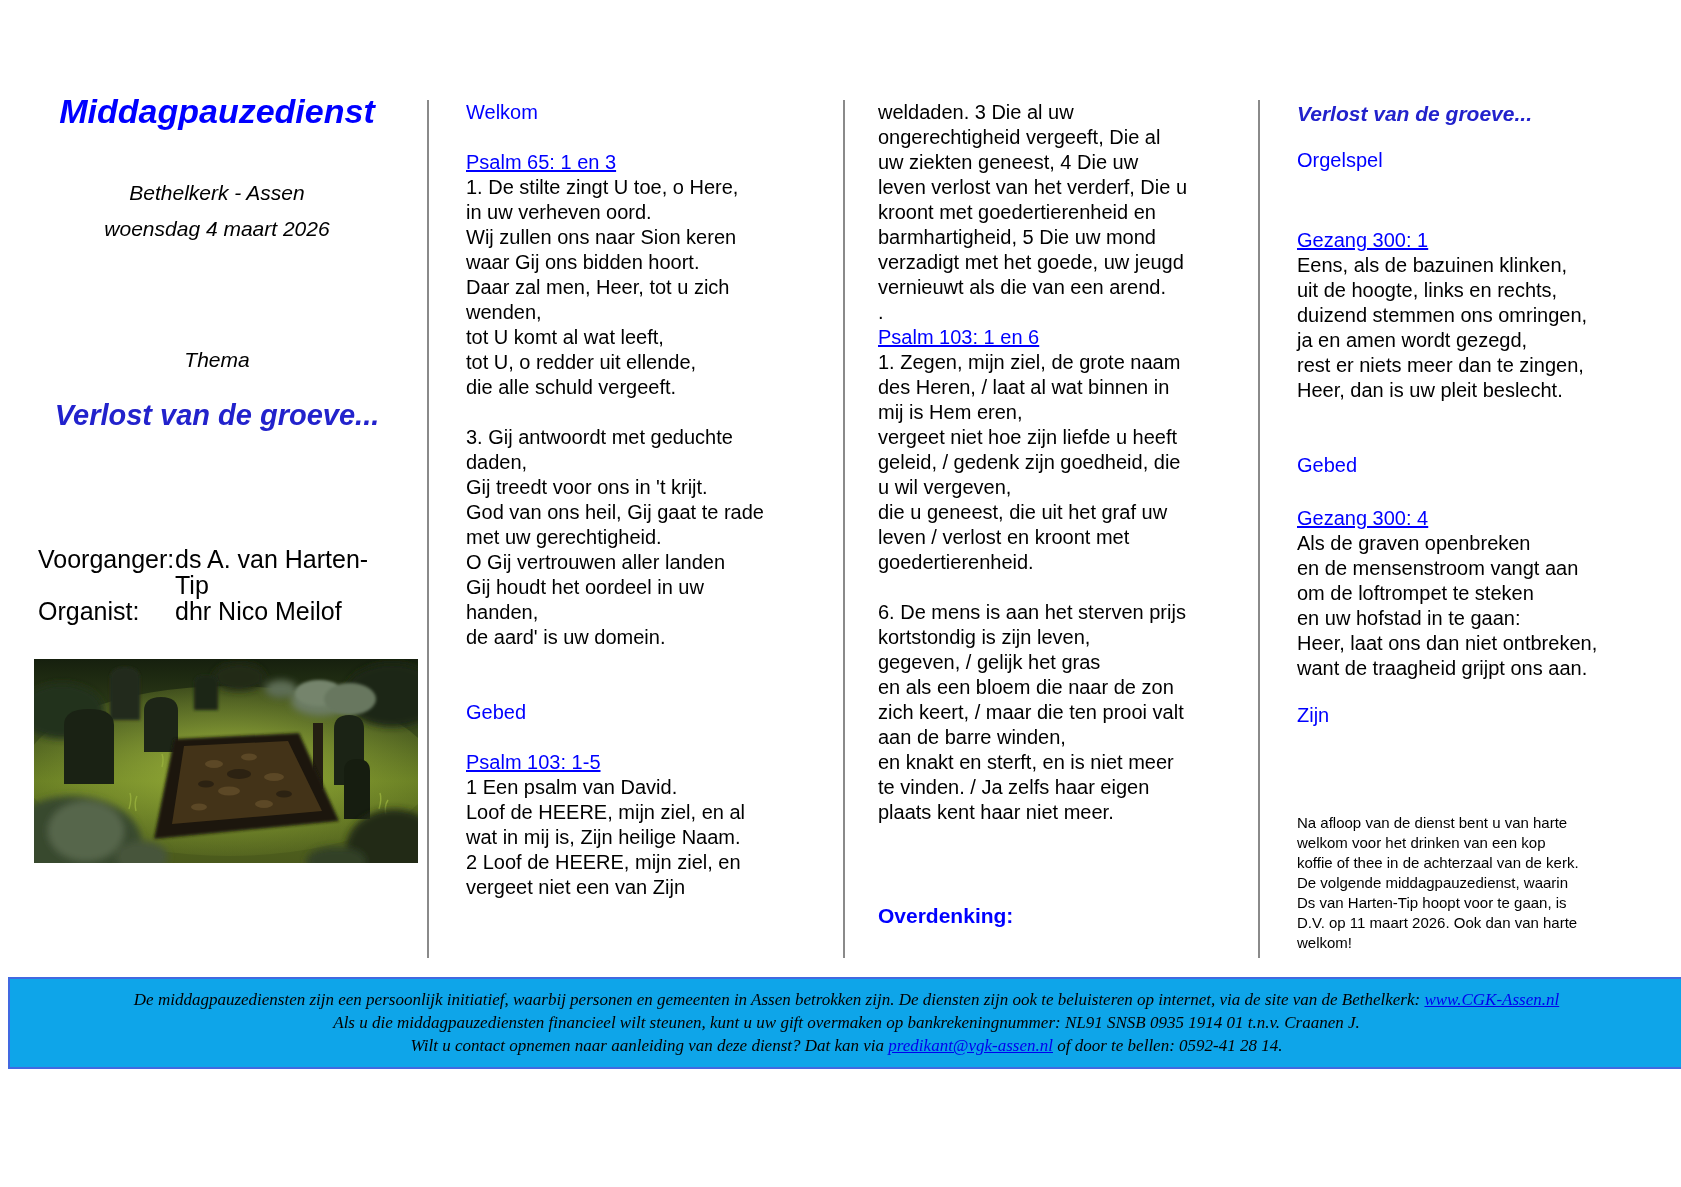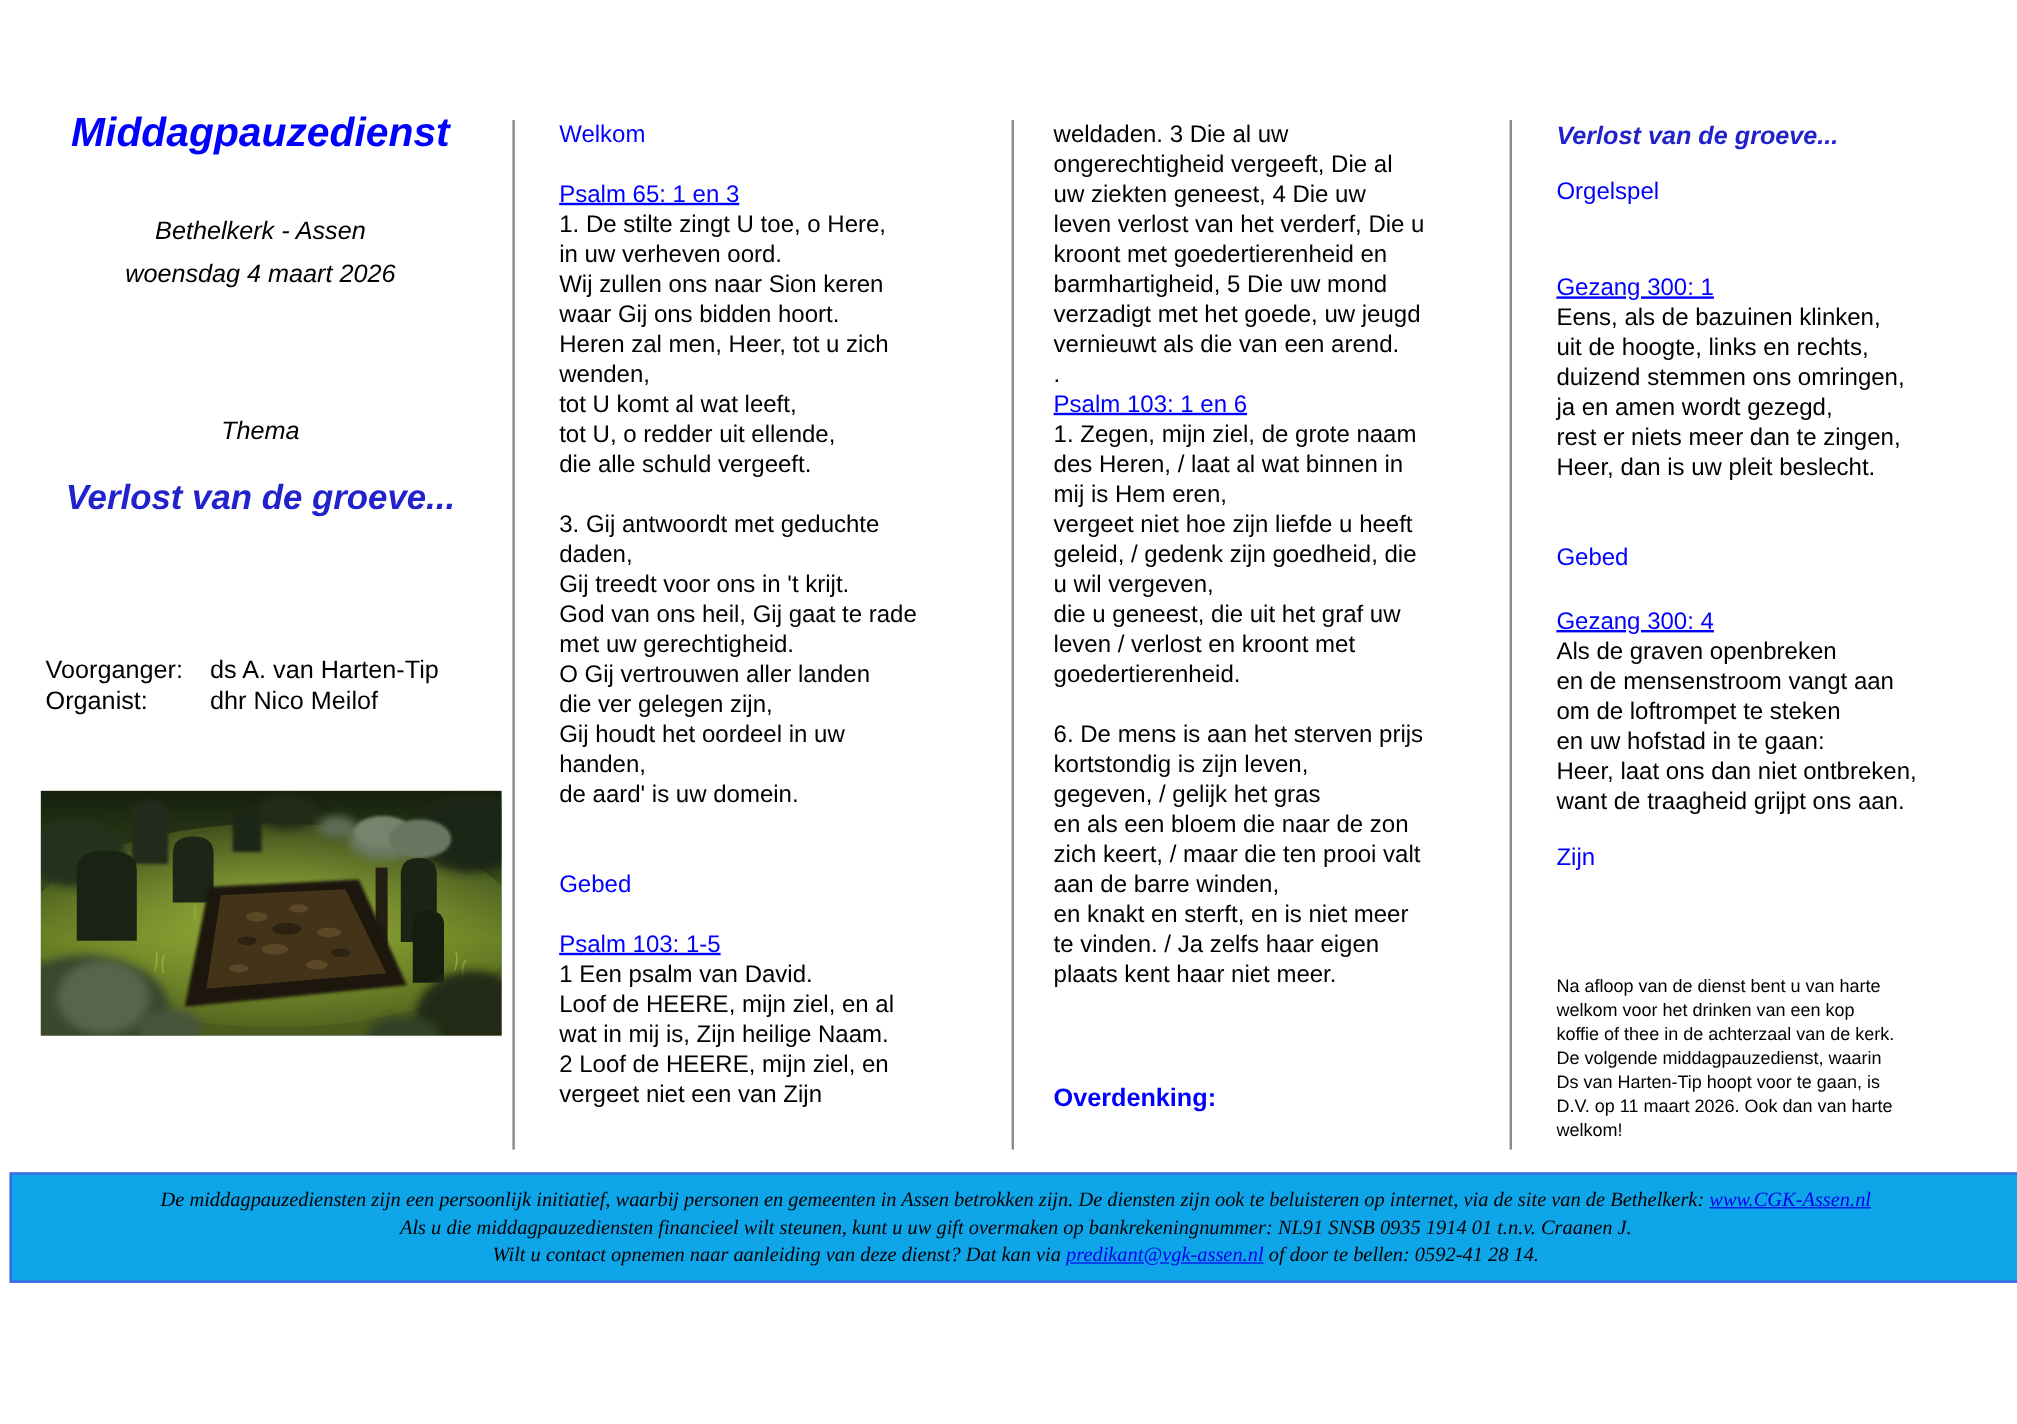--- a/index.html
+++ b/index.html
@@ -24,21 +24,21 @@
   .song-link     { color:var(--heading,#0000ff); text-decoration:underline; cursor:pointer; }
   .col-title     { color:var(--title,#2222cc); font-weight:bold; font-style:italic; font-size:21px; line-height:28px; }
   .par .line     { white-space:nowrap; }
   .small-par     { font-size:15px; line-height:20px; }
 
   .c1-title { font-size:34px; line-height:33px; font-weight:bold; font-style:italic; color:var(--heading,#0000ff); }
   .c1-church { font-style:italic; font-size:21px; line-height:26px; margin-top:52px; }
   .c1-date   { font-style:italic; font-size:21px; line-height:26px; margin-top:10px; }
   .c1-thema  { font-style:italic; font-size:21px; line-height:26px; margin-top:105px; }
   .c1-theme-title { font-size:29px; line-height:32px; font-weight:bold; font-style:italic; color:var(--title,#2222cc); margin-top:26px; }
-  .credits { margin-top:115px; display:grid; grid-template-columns:137px 1fr; text-align:left; font-size:21px; line-height:26px; }
+  .credits { margin-top:115px; display:grid; grid-template-columns:137px 1fr; text-align:left; font-size:25px; line-height:26px; }
 
   .photo { position:absolute; left:34px; top:659px; width:384px; height:204px; overflow:hidden; background:#3c4c1e; }
   .photo svg { display:block; }
 
   .footer {
     position:absolute; left:8px; top:977px; width:1677px; height:92px;
     border:2px solid var(--footer_border,#4169e1);
     text-align:center; font-family:"Liberation Serif", serif; font-style:italic;
     font-size:17px; line-height:23px; padding-top:9px; color:#000; background:#0ea5e9;
   }
@@ -147,35 +147,34 @@
 
   <div class="col" id="col2">
       <div class="heading">Welkom</div>
       <div style="height: 25px;"></div>
       <div class="song-link">Psalm 65: 1 en 3</div>
       <div class="par">
         <div class="line">1. De stilte zingt U toe, o Here,</div>
         <div class="line">in uw verheven oord.</div>
         <div class="line">Wij zullen ons naar Sion keren</div>
         <div class="line">waar Gij ons bidden hoort.</div>
-        <div class="line">Heren zal men, Heer, tot u zich</div>
+        <div class="line">Daar zal men, Heer, tot u zich</div>
         <div class="line">wenden,</div>
         <div class="line">tot U komt al wat leeft,</div>
         <div class="line">tot U, o redder uit ellende,</div>
         <div class="line">die alle schuld vergeeft.</div>
       </div>
       <div style="height: 25px;"></div>
       <div class="par">
         <div class="line">3. Gij antwoordt met geduchte</div>
         <div class="line">daden,</div>
         <div class="line">Gij treedt voor ons in 't krijt.</div>
         <div class="line">God van ons heil, Gij gaat te rade</div>
         <div class="line">met uw gerechtigheid.</div>
         <div class="line">O Gij vertrouwen aller landen</div>
-        <div class="line">die ver gelegen zijn,</div>
         <div class="line">Gij houdt het oordeel in uw</div>
         <div class="line">handen,</div>
         <div class="line">de aard' is uw domein.</div>
       </div>
       <div style="height: 50px;"></div>
       <div class="heading">Gebed</div>
       <div style="height: 25px;"></div>
       <div class="song-link">Psalm 103: 1-5</div>
       <div class="par">
         <div class="line">1 Een psalm van David.</div>

